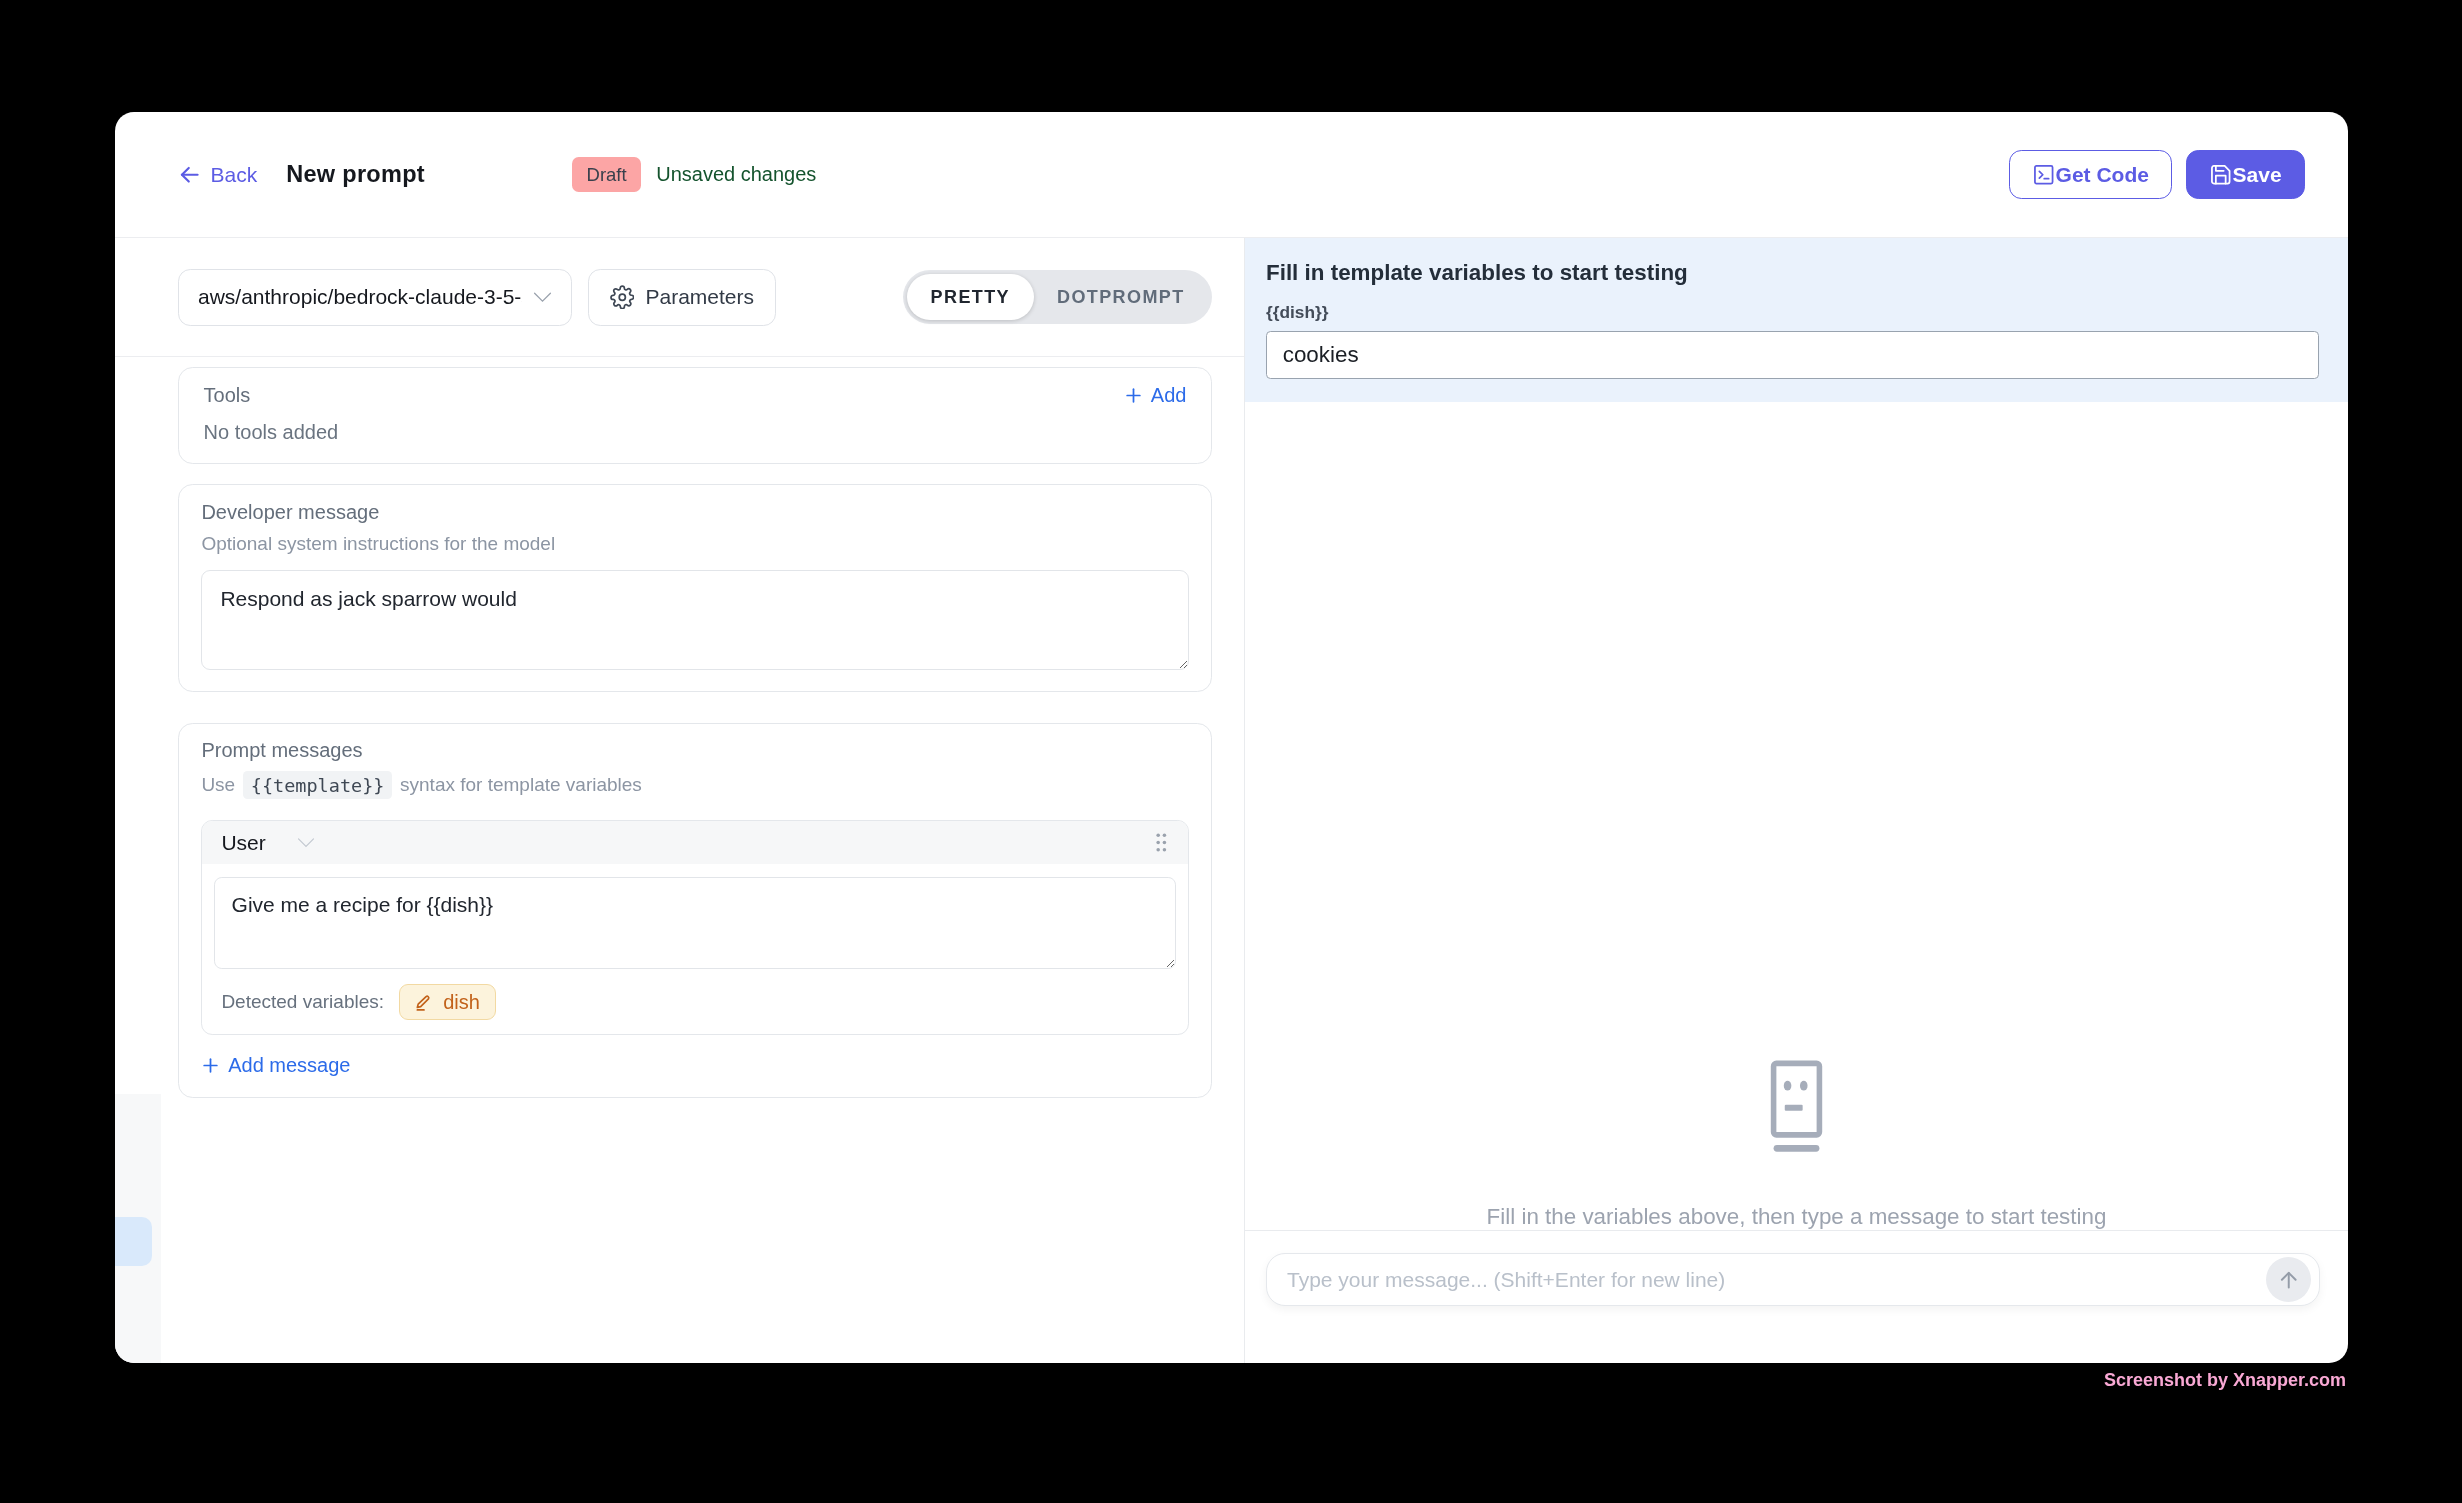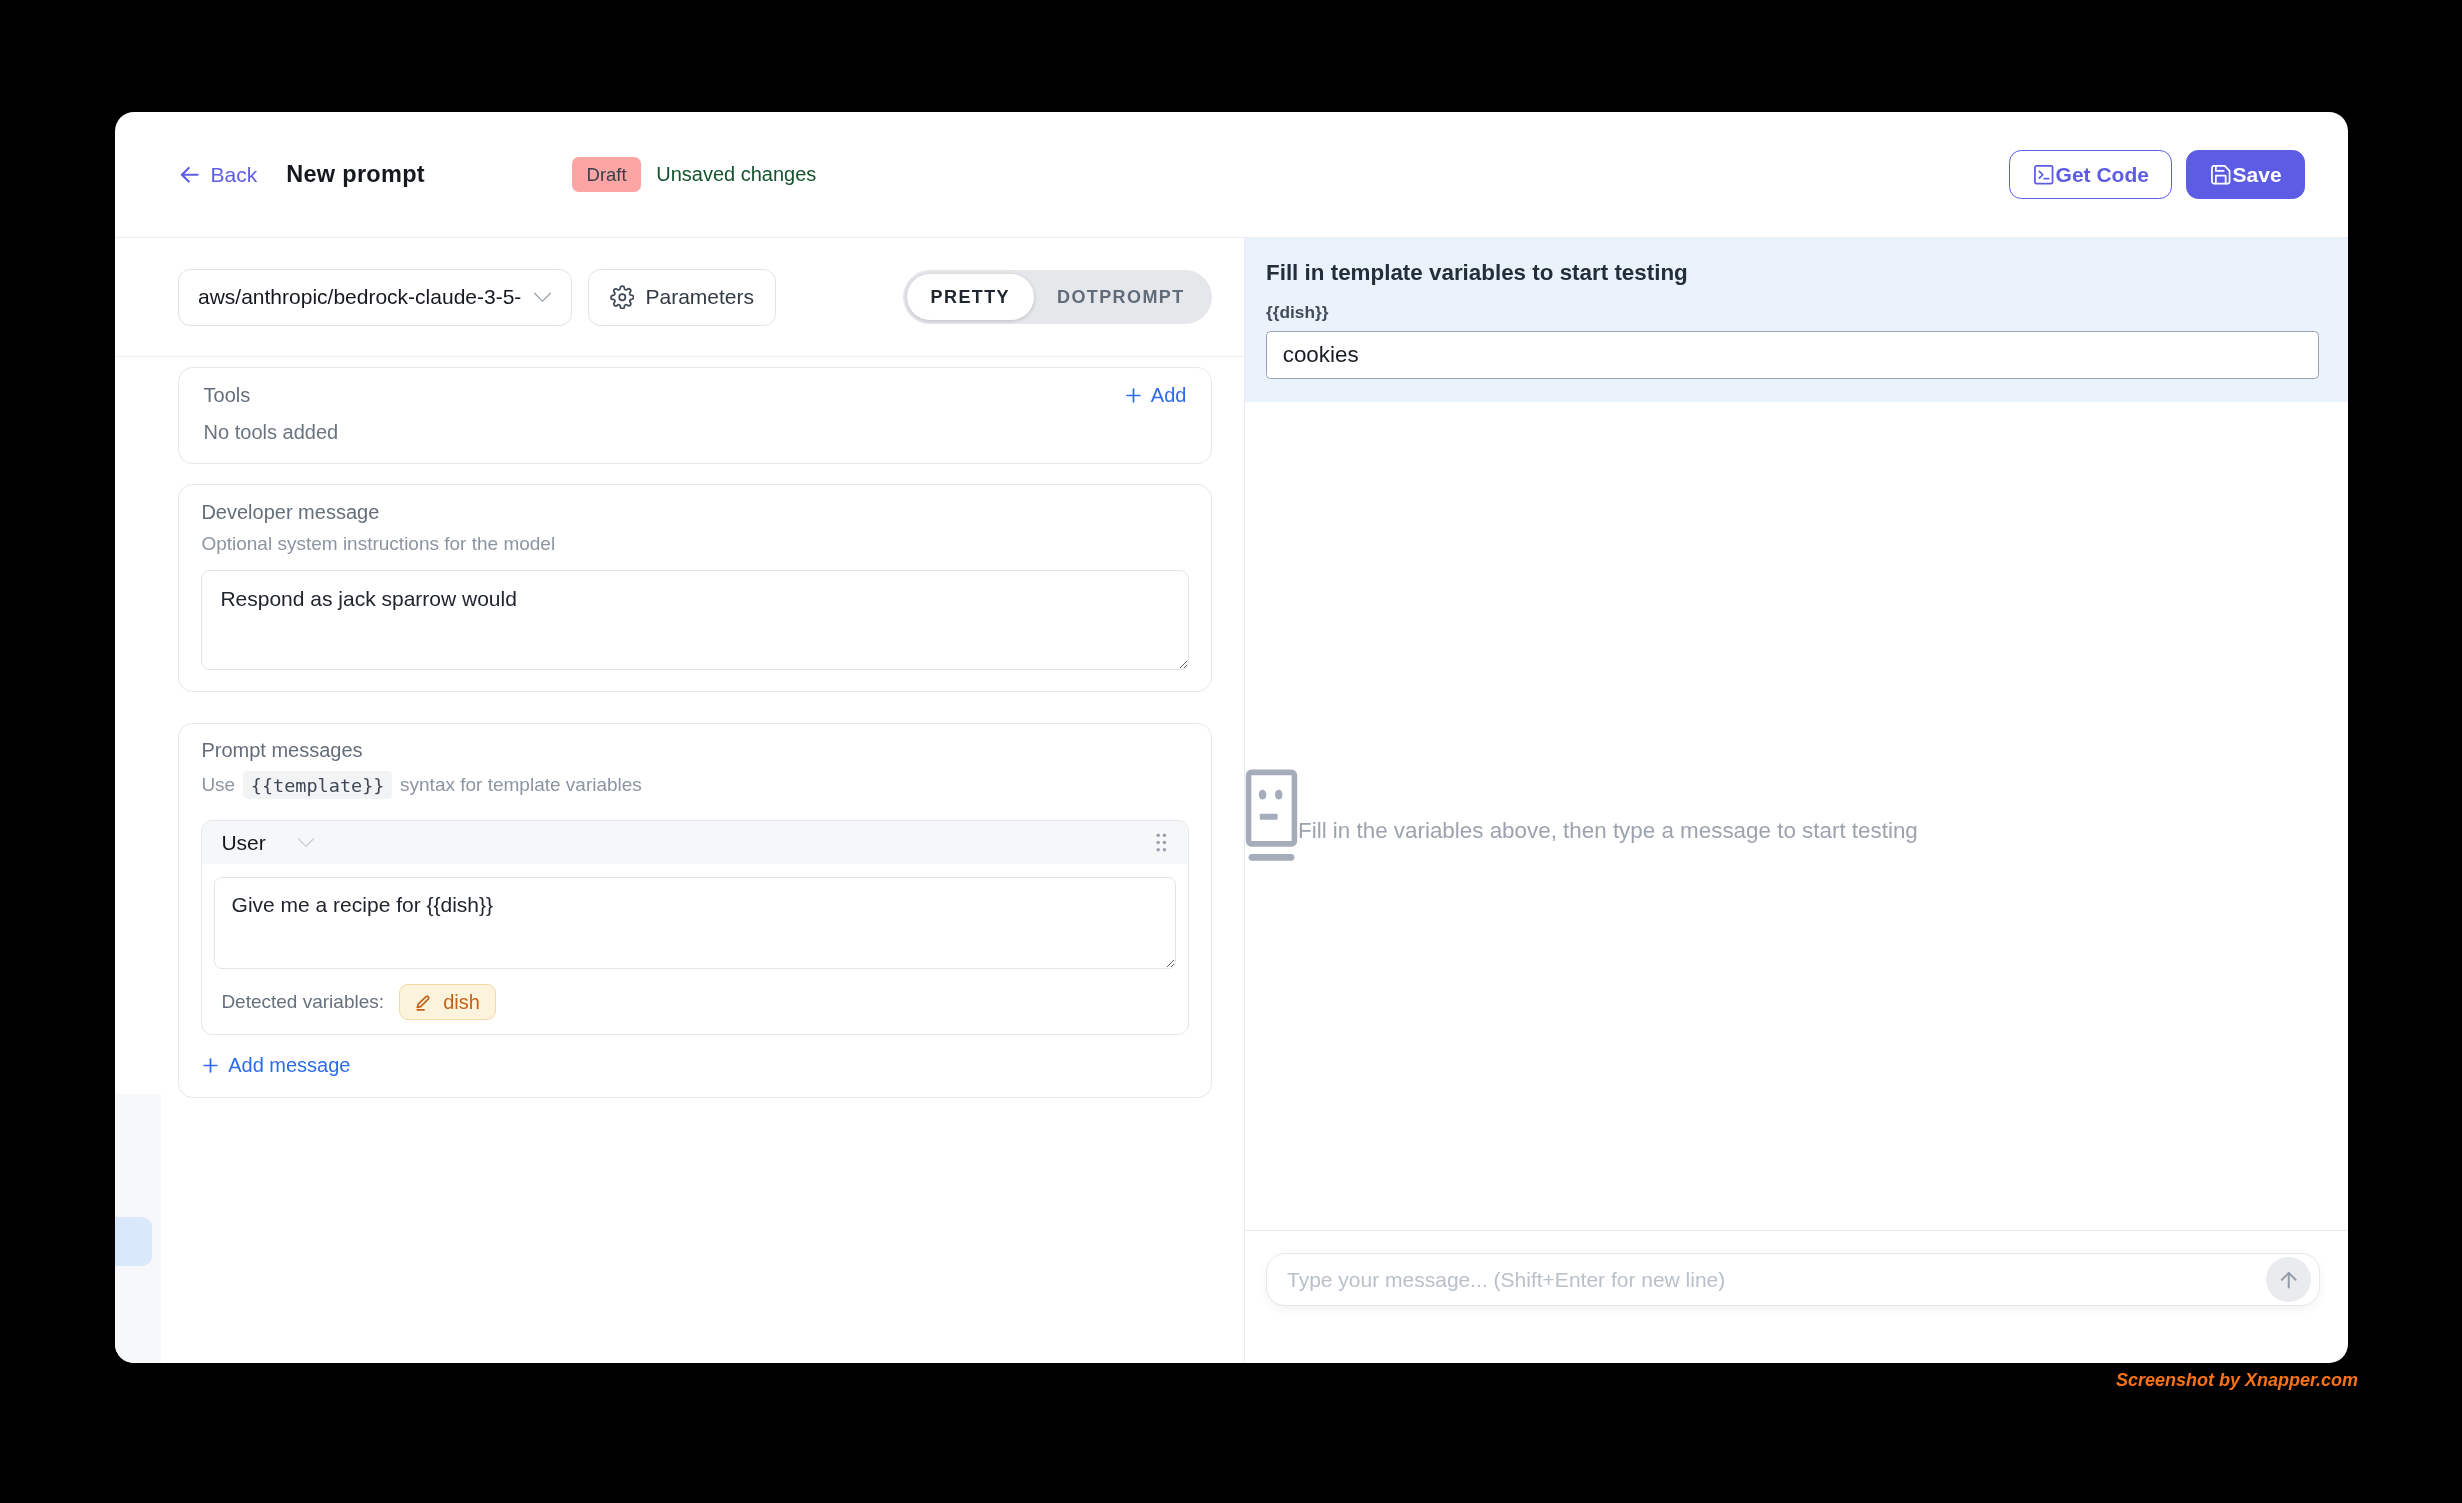--- a/index.html
+++ b/index.html
@@ -101,41 +101,41 @@
   .varchip svg{width:20px;height:20px;}
   .addmsg{margin-top:19px;}
 
   
   .testbox{background:var(--panel-blue);padding:22.4px 29px 23.5px 21px;}
   .testtitle{font-size:22.4px;font-weight:700;color:#242e3a;}
   .varlabel{margin-top:15.7px;font-size:17.3px;font-weight:700;color:#434c59;}
   .varinput{margin-top:7.8px;width:100%;height:48px;background:#fff;
             border:1.4px solid #99a3af;border-radius:4.5px;font-size:22.4px;color:#1a1e24;
             padding:0 15.7px;outline:none;}
-  .chat{flex:1;display:flex;flex-direction:row;align-items:center;justify-content:flex-start;
-        background:#fff;min-height:0;}
+  .chat{flex:1;display:flex;flex-direction:column;align-items:center;justify-content:flex-end;
+        background:#fff;min-height:0;gap:20px;}
   .robot{width:53px;height:95px;}
   .emptytext{margin-top:29px;font-size:22.4px;color:#9ca3af;}
   .composer{border-top:1.1px solid #e9ebee;padding:22.4px 28px 0 21px;height:133px;flex:0 0 133px;}
   .composebar{height:53px;border:1.4px solid #e5e8ec;border-radius:19px;background:#fff;
               display:flex;align-items:center;padding:0 7.8px 0 20px;
               box-shadow:0 3.4px 10px rgba(0,0,0,.05);}
   .composebar input{flex:1;border:none;outline:none;font-size:21px;color:#21262e;background:transparent;}
   .composebar input::placeholder{color:#b9c0ca;}
   .sendbtn{width:45px;height:45px;border-radius:50%;background:#e9ebef;flex:0 0 auto;
            display:flex;align-items:center;justify-content:center;cursor:pointer;}
   .sendbtn svg{width:23.5px;height:23.5px;}
 
   
   .edge-strip{position:absolute;left:0;top:856px;width:46px;height:322px;
               background:#f7f8f9;z-index:5;}
   .edge-sel{position:absolute;left:0;top:979px;width:37px;height:49px;
             background:#d9e9fb;border-radius:0 10px 10px 0;z-index:6;}
 
-  .credit{position:absolute;right:104px;top:1370px;font-size:18px;font-weight:600;color:#f97316;font-style:italic;}
+  .credit{position:absolute;right:116px;top:1370px;font-size:18px;font-weight:600;color:#f9a8d4;}
 </style>
 </head>
 <body>
 
 <div class="stage">
   <div class="card">
 
     <div class="hdr">
       <div class="back">
         <svg viewBox="0 0 24 24" fill="none" stroke="currentColor" stroke-width="2.2" stroke-linecap="round" stroke-linejoin="round">

